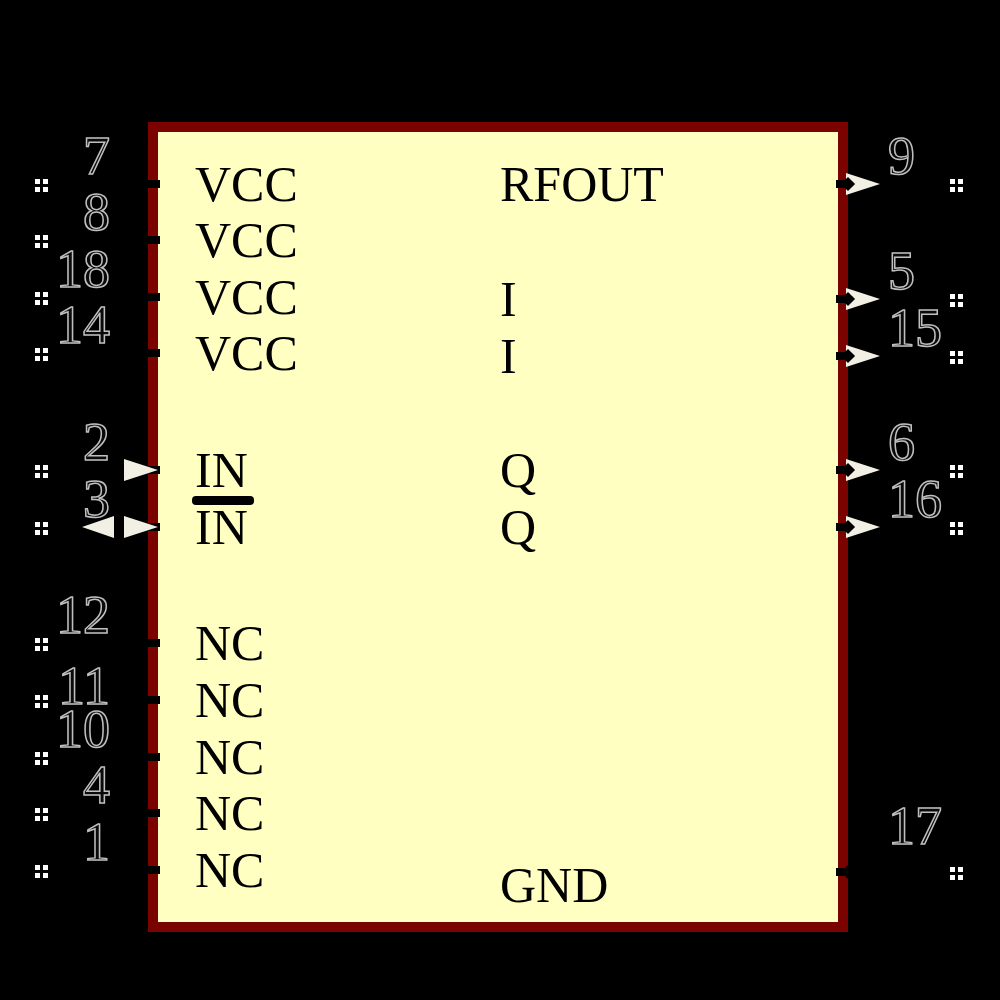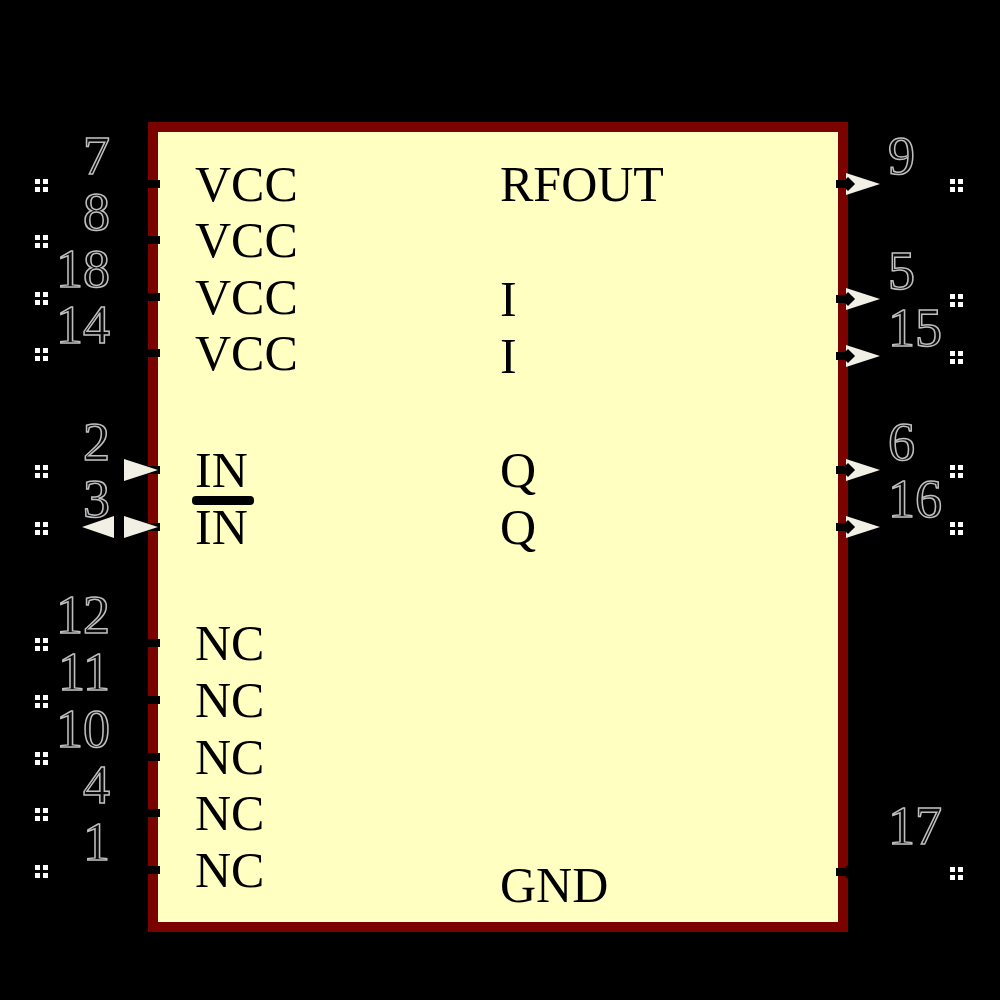--- a/index.html
+++ b/index.html
@@ -101,21 +101,21 @@
   <div class="pin-number left" style="top:473px">3</div>
   <div class="pin-name left" style="top:502px">IN</div>
 
   <div class="pin-nub left" style="top:639px"></div>
   <div class="marker left" style="top:638px"></div>
   <div class="pin-number left" style="top:589px">12</div>
   <div class="pin-name left" style="top:618px">NC</div>
 
   <div class="pin-nub left" style="top:696px"></div>
   <div class="marker left" style="top:695px"></div>
-  <div class="pin-number left" style="top:646px">11</div>
+  <div class="pin-number left" style="top:660px">11</div>
   <div class="pin-name left" style="top:675px">NC</div>
 
   <div class="pin-nub left" style="top:753px"></div>
   <div class="marker left" style="top:752px"></div>
   <div class="pin-number left" style="top:703px">10</div>
   <div class="pin-name left" style="top:732px">NC</div>
 
   <div class="pin-nub left" style="top:809px"></div>
   <div class="marker left" style="top:808px"></div>
   <div class="pin-number left" style="top:759px">4</div>

